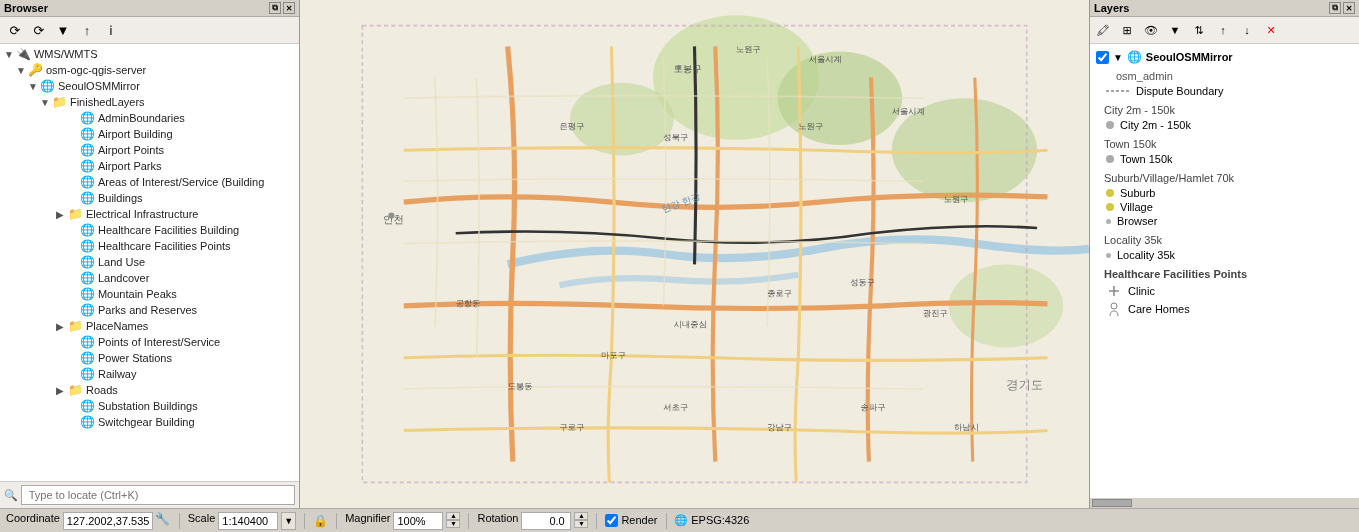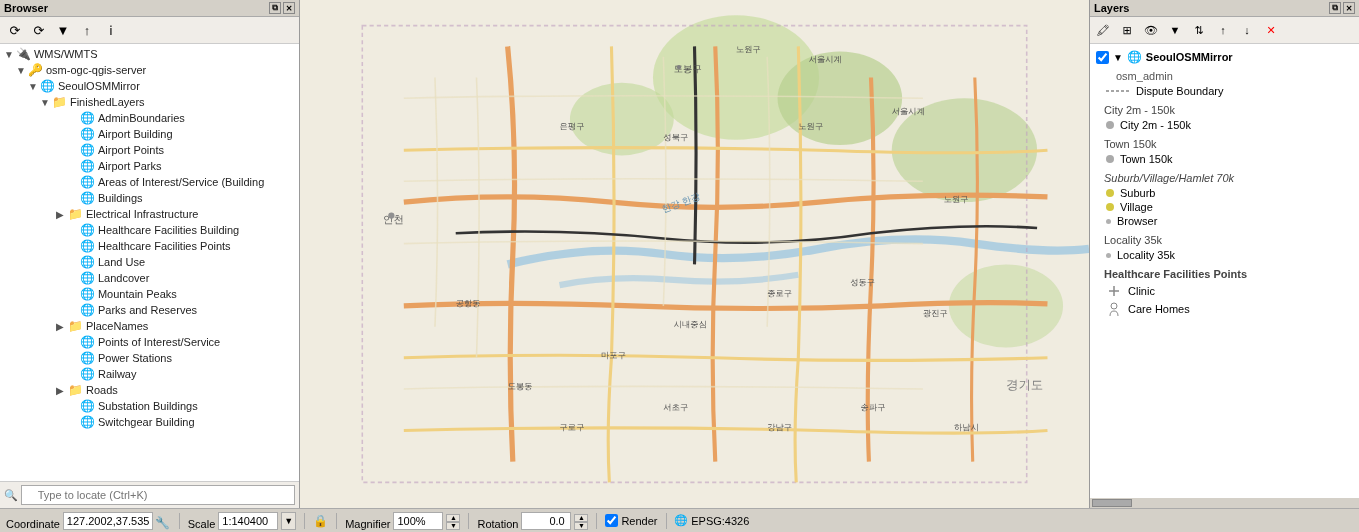--- a/index.html
+++ b/index.html
@@ -38,21 +38,21 @@
     .layer-section { margin-bottom: 6px; }
     .layer-section-title { font-size: 11px; color: #444; margin: 4px 2px 2px 2px; font-weight: normal; }
     .layer-entry { display: flex; align-items: center; gap: 6px; padding: 1px 4px 1px 12px; font-size: 11px; }
     .layer-symbol { width: 20px; height: 12px; display: inline-block; }
     .layer-symbol.dot-gray { width: 8px; height: 8px; border-radius: 50%; background: #aaa; display: inline-block; }
     .layer-symbol.dot-yellow { width: 8px; height: 8px; border-radius: 50%; background: #d4c840; display: inline-block; }
     .layer-symbol.dot-small { width: 5px; height: 5px; border-radius: 50%; background: #b0b0b0; display: inline-block; }
 
     
     .status-bar { height: 24px; background: #d4d0c8; border-top: 1px solid #aaa; display: flex; align-items: center; padding: 0 6px; gap: 8px; font-size: 11px; }
-    .status-segment { display: flex; align-items: flex-end; gap: 3px; }
+    .status-segment { display: flex; align-items: flex-start; gap: 3px; }
     .status-separator { width: 1px; height: 16px; background: #aaa; }
     .status-input { height: 18px; border: 1px solid #aaa; padding: 0 3px; font-size: 11px; width: 60px; background: white; }
     .status-input-wide { width: 90px; }
     .status-spin-btn { width: 14px; height: 8px; border: 1px solid #aaa; background: #e8e4dc; font-size: 7px; display: flex; align-items: center; justify-content: center; cursor: pointer; line-height: 1; }
     .status-checkbox { width: 13px; height: 13px; }
     .layers-scrollbar { height: 10px; background: #d4d0c8; display: flex; align-items: center; padding: 0 2px; }
     .layers-scrollbar-thumb { height: 8px; background: #aaa; border: 1px solid #888; width: 40px; }
   </style>
 </head>
 <body>
@@ -240,21 +240,21 @@
       <div class="tree-row">
         <span class="tree-indent" style="width:64px"></span>
         <span class="tree-arrow" style="visibility:hidden">▶</span>
         <span class="tree-icon" style="color:#3498db">🌐</span>
         <span class="tree-label">Switchgear Building</span>
       </div>
 
     </div>
     <div class="browser-search">
       <span style="font-size:11px;">🔍</span>
-      <input type="text" style="flex: 1 1 0%; height: 20px; border: 1px solid rgb(170, 170, 170); padding: 1px 16px; font-size: 11px;" placeholder="Type to locate (Ctrl+K)">
+      <input type="text" style="flex: 1 1 0%; height: 20px; border: 1px solid rgb(170, 170, 170); padding: 1px 7px; font-size: 11px;" placeholder="Type to locate (Ctrl+K)">
     </div>
   </div>
 
   <div class="map-area">
     <svg class="map-svg" viewBox="0 0 760 500" preserveAspectRatio="xMidYMid slice">
 
       <rect width="760" height="500" fill="#f0ece0"></rect>
 
       <ellipse cx="420" cy="80" rx="80" ry="60" fill="#c8dda0" opacity="0.7"></ellipse>
       <ellipse cx="520" cy="100" rx="60" ry="45" fill="#b8d090" opacity="0.7"></ellipse>
@@ -368,21 +368,21 @@
 
       <div class="layer-section">
         <div class="layer-section-title" style="padding-left:8px;">Town 150k</div>
         <div class="layer-entry">
           <span class="layer-symbol dot-gray"></span>
           <span>Town 150k</span>
         </div>
       </div>
 
       <div class="layer-section">
-        <div class="layer-section-title" style="padding-left:8px;font-style:italic;">Suburb/Village/Hamlet 70k</div>
+        <div class="layer-section-title" style="padding-left:8px;">Suburb/Village/Hamlet 70k</div>
         <div class="layer-entry">
           <span class="layer-symbol dot-yellow"></span>
           <span>Suburb</span>
         </div>
         <div class="layer-entry">
           <span class="layer-symbol dot-yellow"></span>
           <span>Village</span>
         </div>
         <div class="layer-entry">
           <span class="layer-symbol dot-small"></span>

